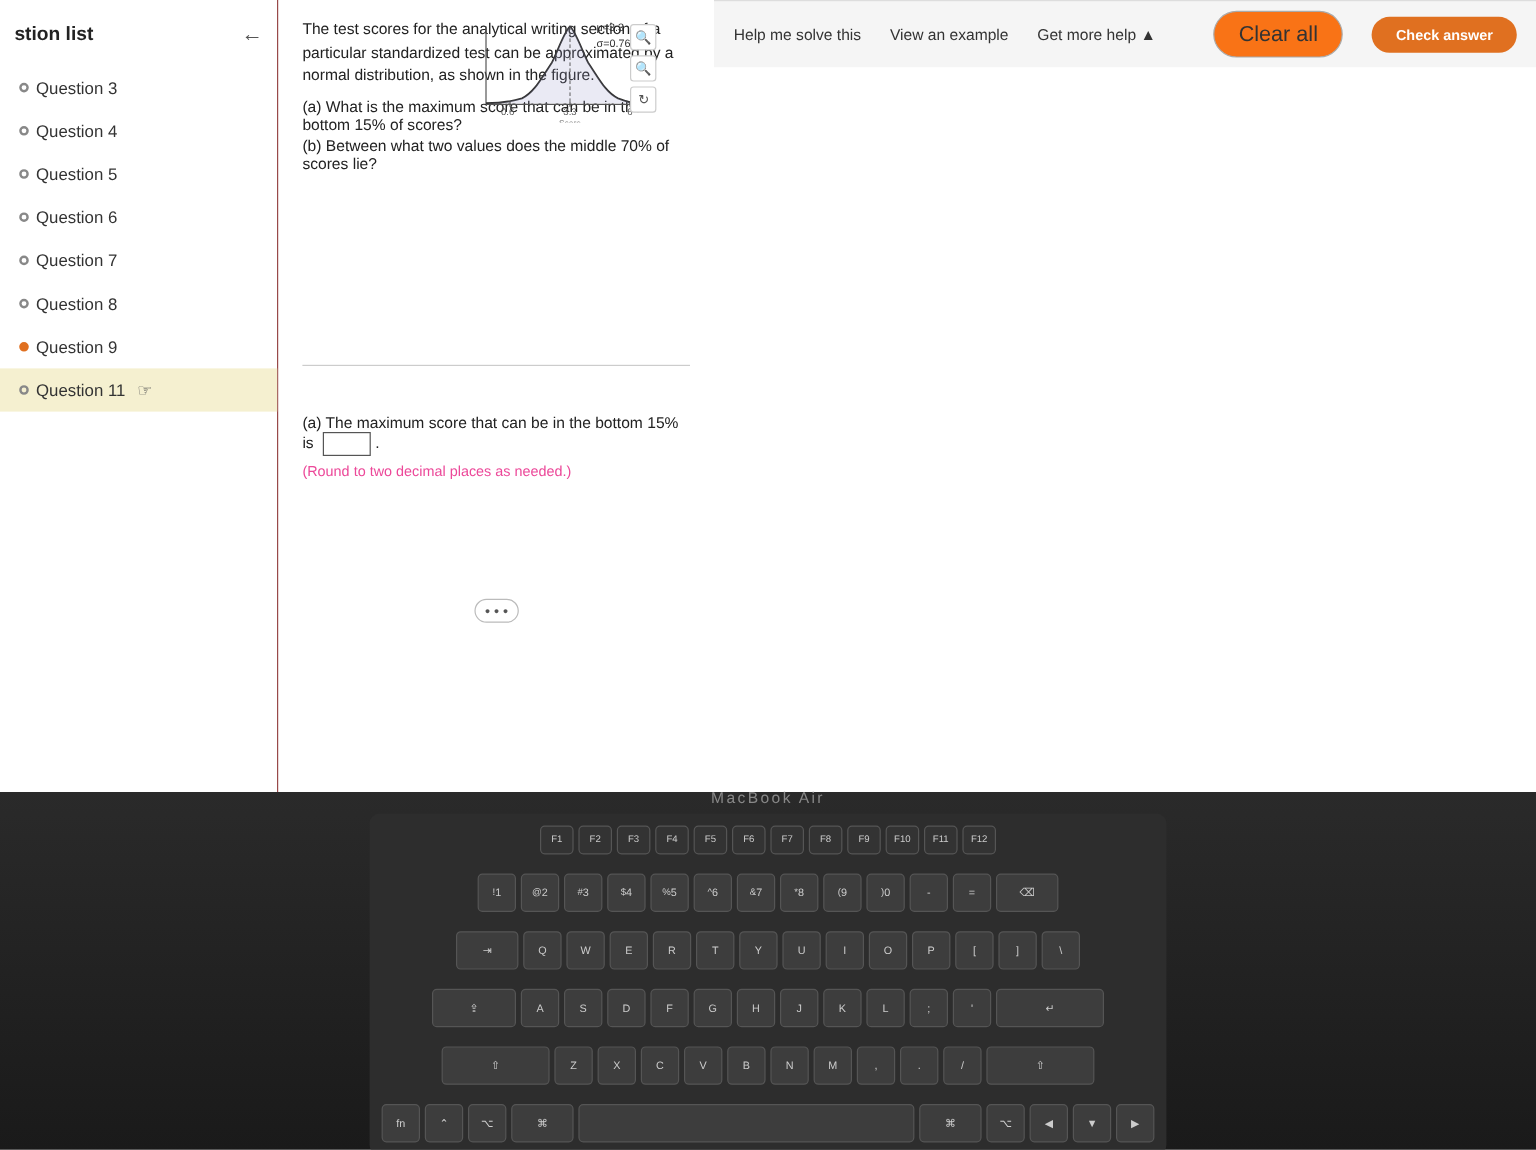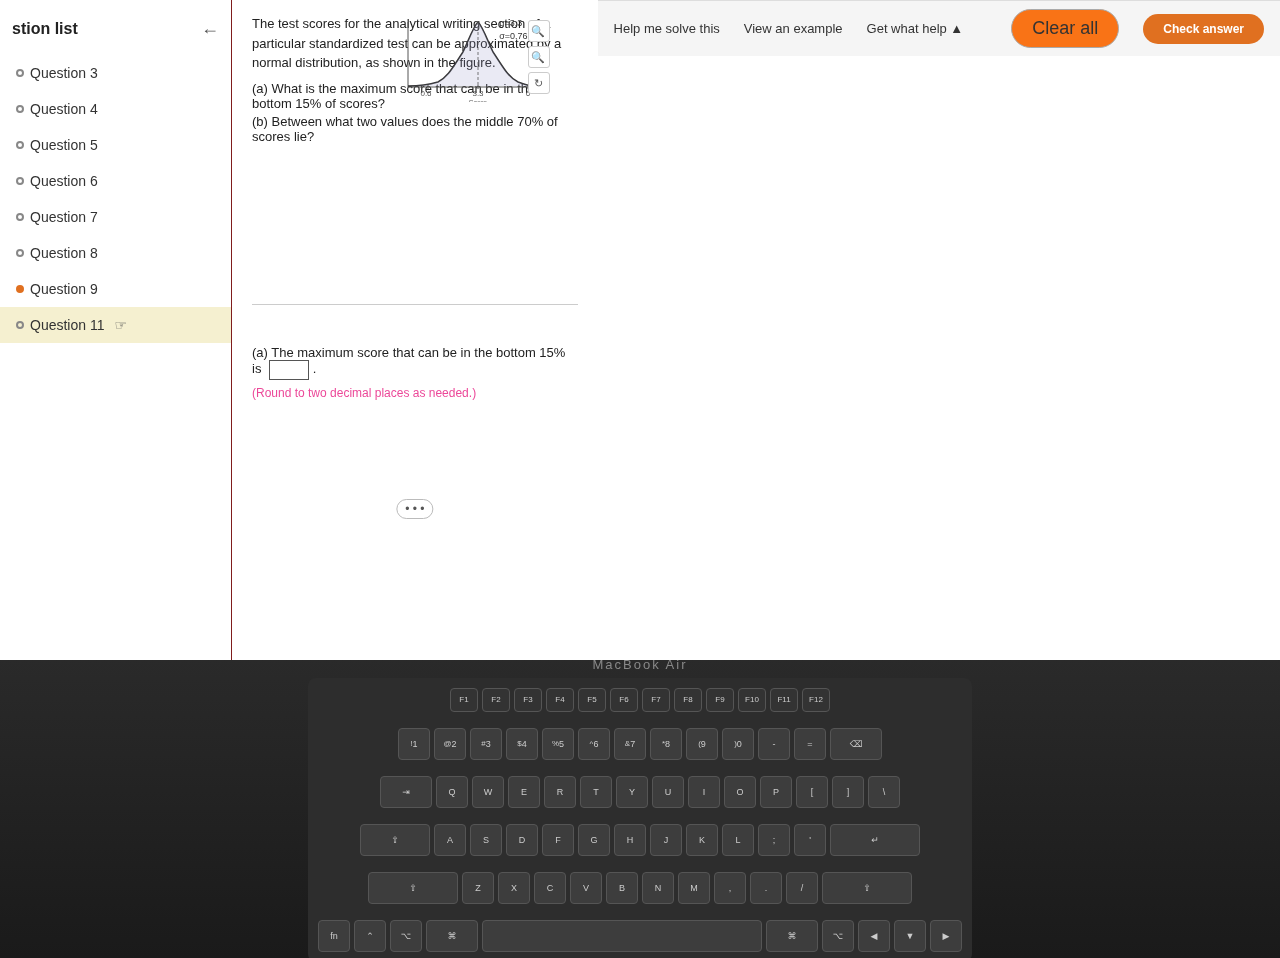--- a/index.html
+++ b/index.html
@@ -434,21 +434,21 @@
           <input type="text" class="answer-input" style="">
           <span>.</span>
         </p>
         <p style="font-size:12px;color:#ec4899;">(Round to two decimal places as needed.)</p>
       </div>
     </div>
 
     <div class="bottom-toolbar">
       <a class="help-link">Help me solve this</a>
       <a class="help-link">View an example</a>
-      <a class="help-link">Get what help ▲</a>
+      <a class="help-link">Get more help ▲</a>
       <div class="spacer"></div>
       <button class="btn-clear">Clear all</button>
       <button class="btn-check">Check answer</button>
     </div>
   </div>
 </div>
 
 <div class="keyboard-area">
   <div class="macbook-label">MacBook Air</div>
   <div class="keyboard">

